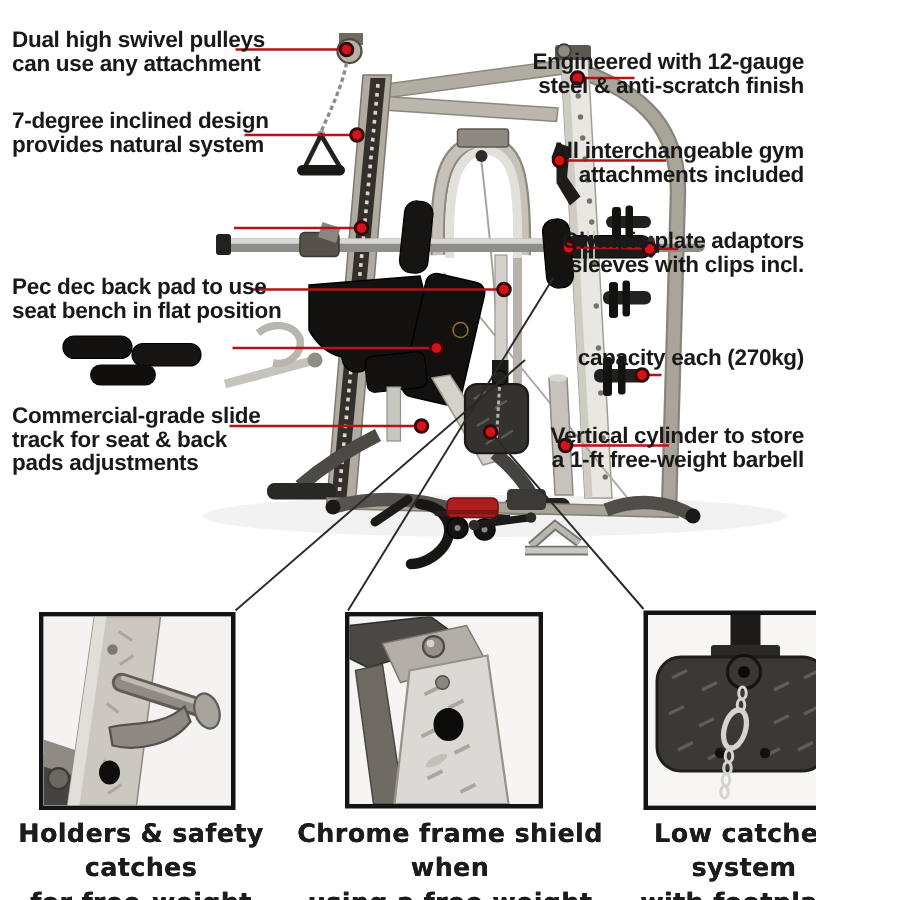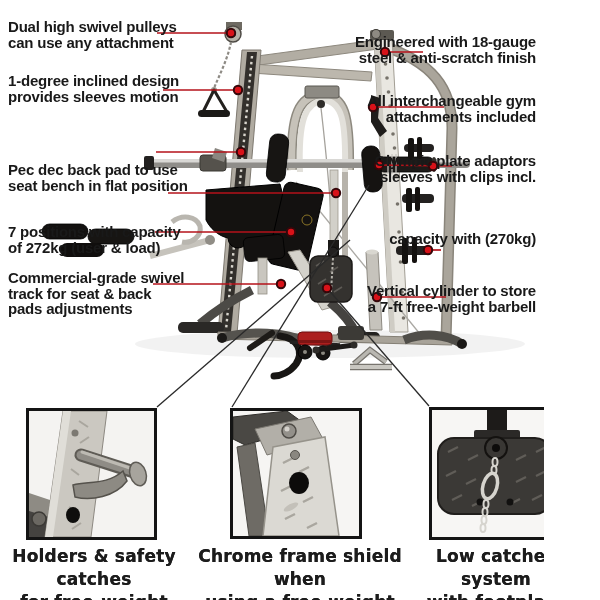--- a/index.html
+++ b/index.html
@@ -227,55 +227,51 @@
       <circle cx="377" cy="297" r="4.2"></circle>
       <circle cx="327" cy="288" r="4.2"></circle>
     </g>
   </svg>
 
   <div class="callout left" style="top:19px">
     <div>Dual high swivel pulleys</div>
     <div>can use any attachment</div>
   </div>
   <div class="callout left" style="top:73px">
-    <div>1-degree inclined design</div>
-    <div>provides sleeves motion</div>
-  </div>
-  <div class="callout left" style="top:162px">
+    <div>7-degree inclined design</div>
+    <div>provides natural system</div>
+  </div>
+  <div class="callout left" style="top:184px">
     <div>Pec dec back pad to use</div>
     <div>seat bench in flat position</div>
   </div>
-  <div class="callout left" style="top:224px">
-    <div>7 positions with capacity</div>
-    <div>of 272kg (user &amp; load)</div>
-  </div>
   <div class="callout left" style="top:270px">
-    <div>Commercial-grade swivel</div>
+    <div>Commercial-grade slide</div>
     <div>track for seat &amp; back</div>
     <div>pads adjustments</div>
   </div>
 
   <div class="callout right" style="top:34px">
-    <div>Engineered with 18-gauge</div>
+    <div>Engineered with 12-gauge</div>
     <div>steel &amp; anti-scratch finish</div>
   </div>
   <div class="callout right" style="top:153px">
     <div>Olympic plate adaptors</div>
     <div>sleeves with clips incl.</div>
   </div>
   <div class="callout right" style="top:93px">
     <div>All interchangeable gym</div>
     <div>attachments included</div>
   </div>
   <div class="callout right" style="top:231px">
-    <div>capacity with (270kg)</div>
+    <div>capacity each (270kg)</div>
   </div>
   <div class="callout right" style="top:283px">
     <div>Vertical cylinder to store</div>
-    <div>a 7-ft free-weight barbell</div>
+    <div>a 1-ft free-weight barbell</div>
   </div>
 
   <div class="inset" style="left:26px;top:408px;width:131px;height:132px">
     <svg viewBox="0 0 125 126" xmlns="http://www.w3.org/2000/svg">
       <rect x="0" y="0" width="125" height="126" fill="#f4f3f1"></rect>
       <polygon points="0,92 34,104 30,126 0,126" fill="#454340"></polygon>
       <polygon points="0,82 30,92 26,108 0,100" fill="#8e8b84"></polygon>
       <circle cx="10" cy="108" r="7" fill="#6b6862" stroke="#3c3a36" stroke-width="1.5"></circle>
       <polygon points="34,0 78,0 62,126 16,126" fill="#cbc8c1" stroke="#8c8881" stroke-width="1"></polygon>
       <polygon points="34,0 42,0 24,126 16,126" fill="#e0ded8"></polygon>

